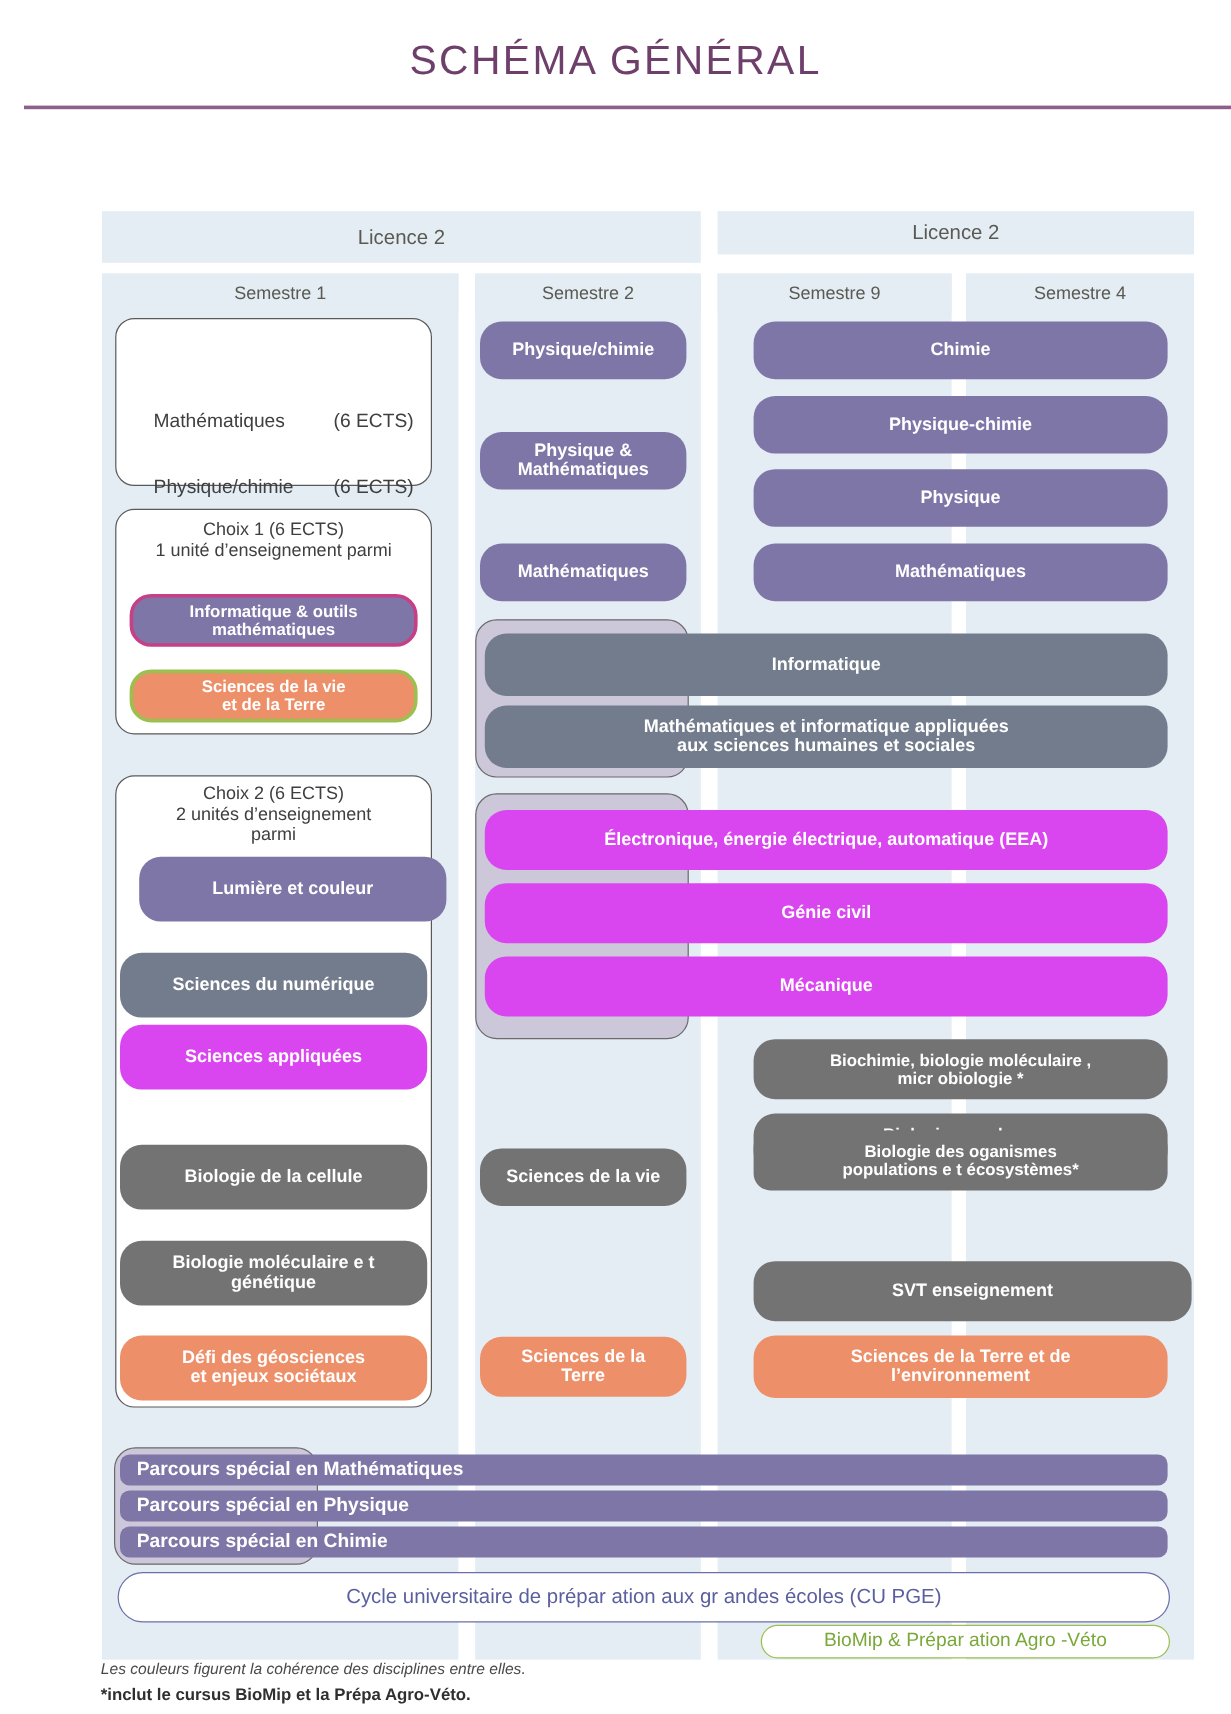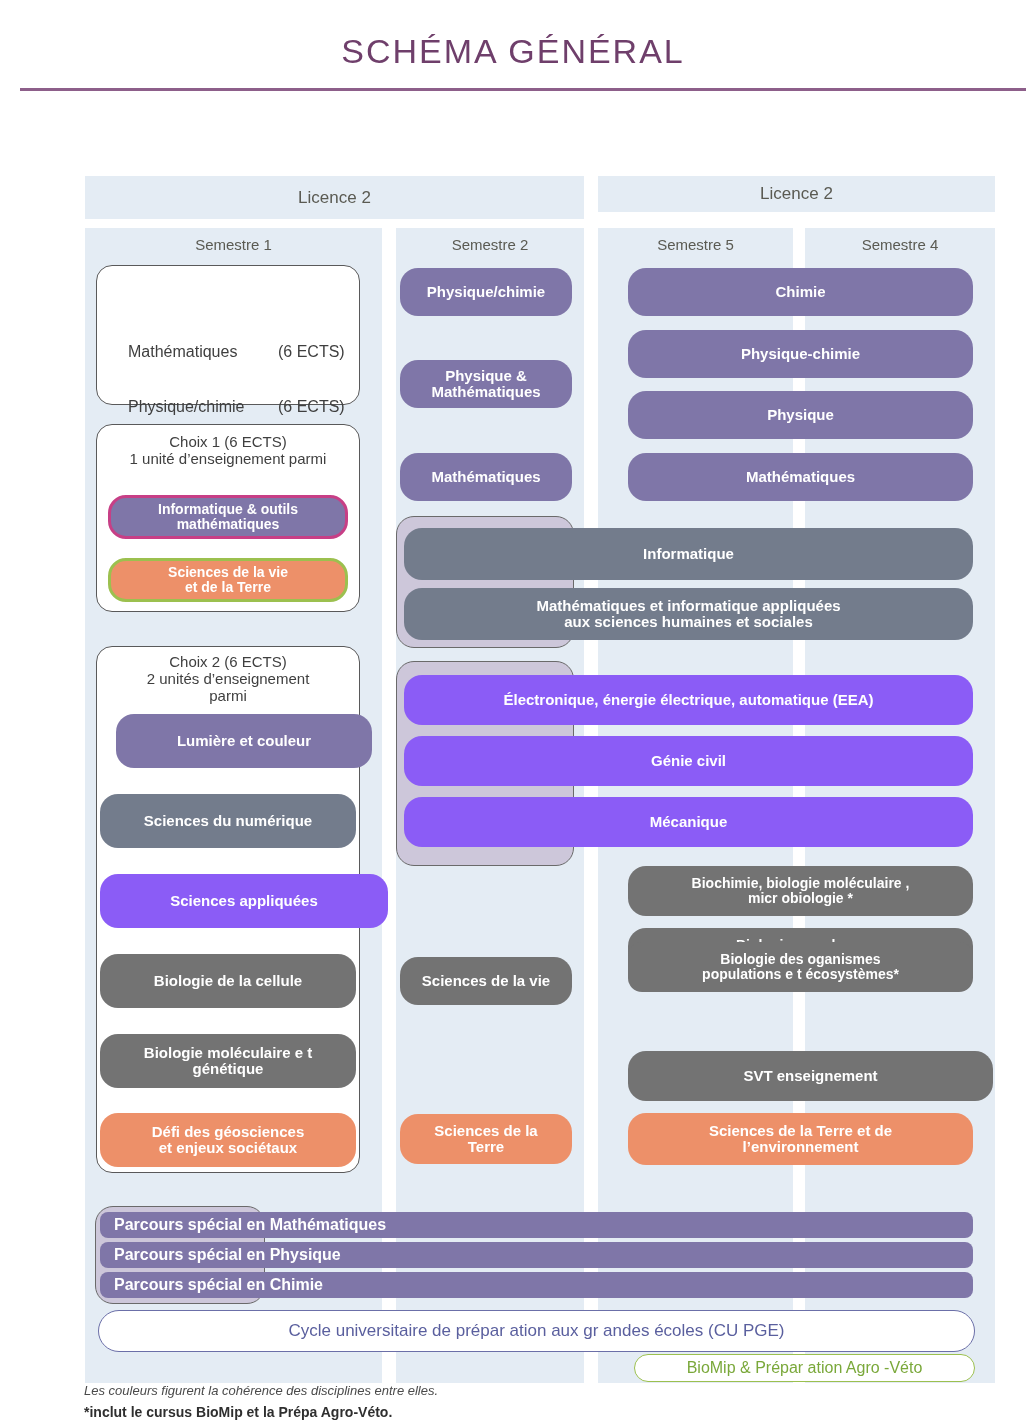--- a/index.html
+++ b/index.html
@@ -45,21 +45,21 @@
     color:#ffffff;
     font-weight:bold;
     font-size:15px;
     line-height:1.08;
     box-sizing:border-box;
     padding:0 8px;
   }
   .pill.sm{font-size:14px;}
   .pill.purple{background:#7f76a8;}
   .pill.gray{background:#737c8c;}
-  .pill.pink{background:#8b5cf6;}
+  .pill.pink{background:#d946ef;}
   .pill.green{background:#737373;}
   .pill.orange{background:#ed9069;}
 
   
   .card{
     position:absolute;
     background:#ffffff;
     border:1.5px solid #59595a;
     border-radius:16px;
     box-sizing:border-box;
@@ -136,21 +136,21 @@
 <div class="hdr l" style="left:598px;top:176px;width:397px;height:36px;">
   <span>Licence 2</span>
 </div>
 <div class="hdr s" style="left:85px;top:228px;width:297px;height:33px;">
   <span>Semestre 1</span>
 </div>
 <div class="hdr s" style="left:396px;top:228px;width:188px;height:33px;">
   <span>Semestre 2</span>
 </div>
 <div class="hdr s" style="left:598px;top:228px;width:195px;height:33px;">
-  <span>Semestre 5</span>
+  <span>Semestre 9</span>
 </div>
 <div class="hdr s" style="left:805px;top:228px;width:190px;height:33px;">
   <span>Semestre 4</span>
 </div>
 
 <div class="card" style="left:96px;top:265px;width:264px;height:140px;"></div>
 <div class="ects-list" style="left:128px;top:306px;">
   <div class="row">
     <span class="nm">Mathématiques</span>
     <span class="vl">(6 ECTS)</span>
@@ -184,21 +184,21 @@
 <div class="card" style="left:96px;top:646px;width:264px;height:527px;"></div>
 <div class="card-title" style="left:96px;top:654px;width:264px;white-space:pre-line;">Choix 2 (6 ECTS)
 2 unités d’enseignement
 parmi</div>
 <div class="pill purple" style="left:100px;top:714px;width:256px;height:54px;white-space:pre-line;margin-left:16px;">
   <span>Lumière et couleur</span>
 </div>
 <div class="pill gray" style="left:100px;top:794px;width:256px;height:54px;white-space:pre-line;">
   <span>Sciences du numérique</span>
 </div>
-<div class="pill pink" style="left:100px;top:874px;width:288px;height:54px;white-space:pre-line;">
+<div class="pill pink" style="left:100px;top:854px;width:256px;height:54px;white-space:pre-line;">
   <span>Sciences appliquées</span>
 </div>
 <div class="pill green" style="left:100px;top:954px;width:256px;height:54px;white-space:pre-line;">
   <span>Biologie de la  cellule</span>
 </div>
 <div class="pill green" style="left:100px;top:1034px;width:256px;height:54px;white-space:pre-line;">
   <span>Biologie moléculaire e  t
 génétique</span>
 </div>
 <div class="pill orange" style="left:100px;top:1113px;width:256px;height:54px;white-space:pre-line;">

